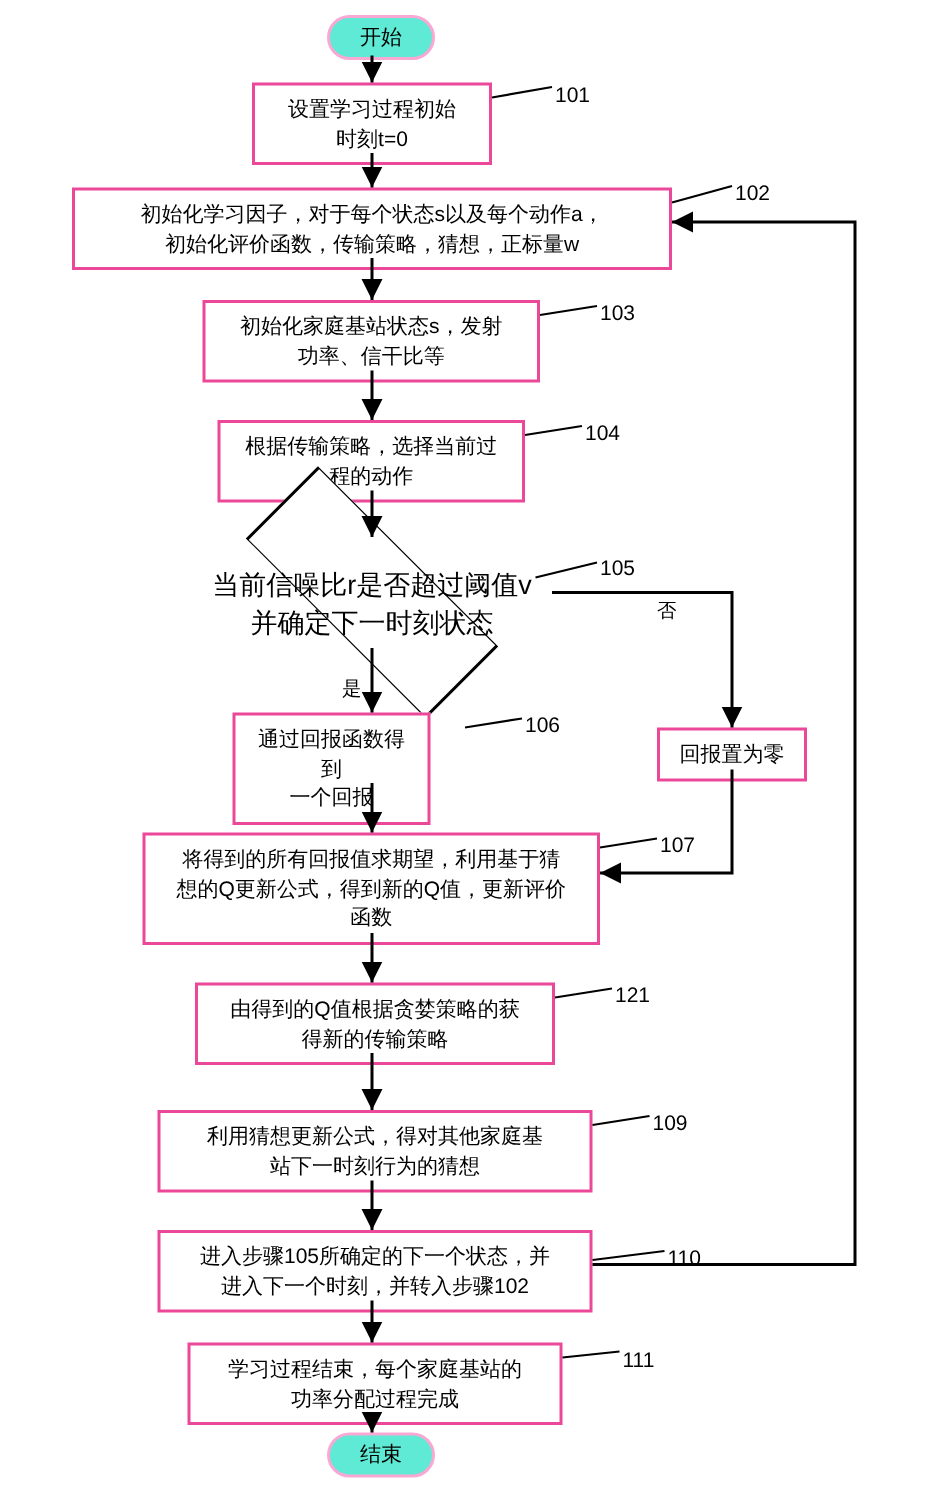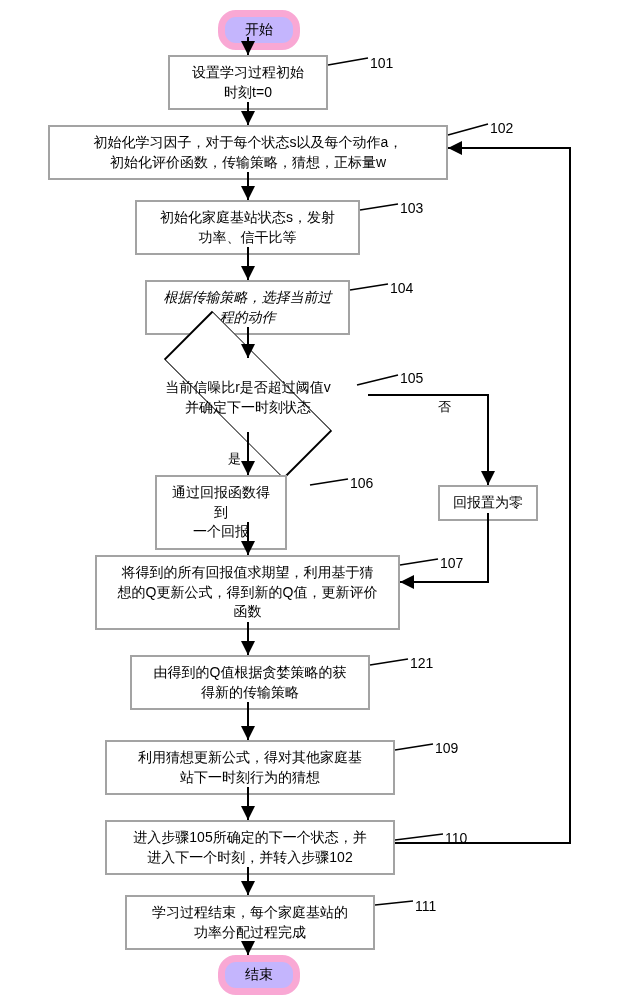--- a/index.html
+++ b/index.html
@@ -7,29 +7,29 @@
     margin: 0;
     padding: 20px;
     font-family: "Microsoft YaHei", SimSun, sans-serif;
     font-size: 14px;
     background: #fff;
     width: 633px;
     height: 1000px;
     position: relative;
   }
   .terminator {
-    border: 7px solid #f9a8d4;
+    border: 2px solid #f9a8d4;
     border-radius: 18px;
     padding: 4px 20px;
     text-align: center;
-    background: #c4b5fd;
+    background: #5eead4;
     position: absolute;
   }
   .process {
-    border: 2px solid #a3a3a3;
+    border: 2px solid #ec4899;
     padding: 6px 12px;
     text-align: center;
     background: #fff;
     position: absolute;
     line-height: 1.4;
   }
   .decision-wrap {
     position: absolute;
   }
   .decision-box {
@@ -40,21 +40,21 @@
     background: #fff;
     position: absolute;
     left: 35px;
     top: -45px;
   }
   .decision-text {
     position: absolute;
     width: 240px;
     text-align: center;
     top: 23px;
-    font-size: 14px;
+    font-size: 18px;
     line-height: 1.4;
   }
   .label {
     position: absolute;
     font-size: 14px;
   }
   .small-label {
     position: absolute;
     font-size: 13px;
   }
@@ -81,21 +81,21 @@
 <div class="process" style="left:48px; top:125px; width:400px;">
   <span>初始化学习因子，对于每个状态s以及每个动作a，<br>初始化评价函数，传输策略，猜想，正标量w</span>
 </div>
 <div class="label" style="left:490px; top:120px;">102</div>
 
 <div class="process" style="left:135px; top:200px; width:225px;">
   <span>初始化家庭基站状态s，发射<br>功率、信干比等</span>
 </div>
 <div class="label" style="left:400px; top:200px;">103</div>
 
-<div class="process" style="left:145px; top:280px; width:205px;font-style:italic;">
+<div class="process" style="left:145px; top:280px; width:205px;">
   <span>根据传输策略，选择当前过<br>程的动作</span>
 </div>
 <div class="label" style="left:390px; top:280px;">104</div>
 
 <div class="decision-wrap" style="left:128px; top:355px; width:240px; height:80px;">
   <div class="decision-box"></div>
   <div class="decision-text">当前信噪比r是否超过阈值v<br>并确定下一时刻状态</div>
 </div>
 <div class="label" style="left:400px; top:370px;">105</div>
 <div class="small-label" style="left:228px; top:450px;">是</div>

